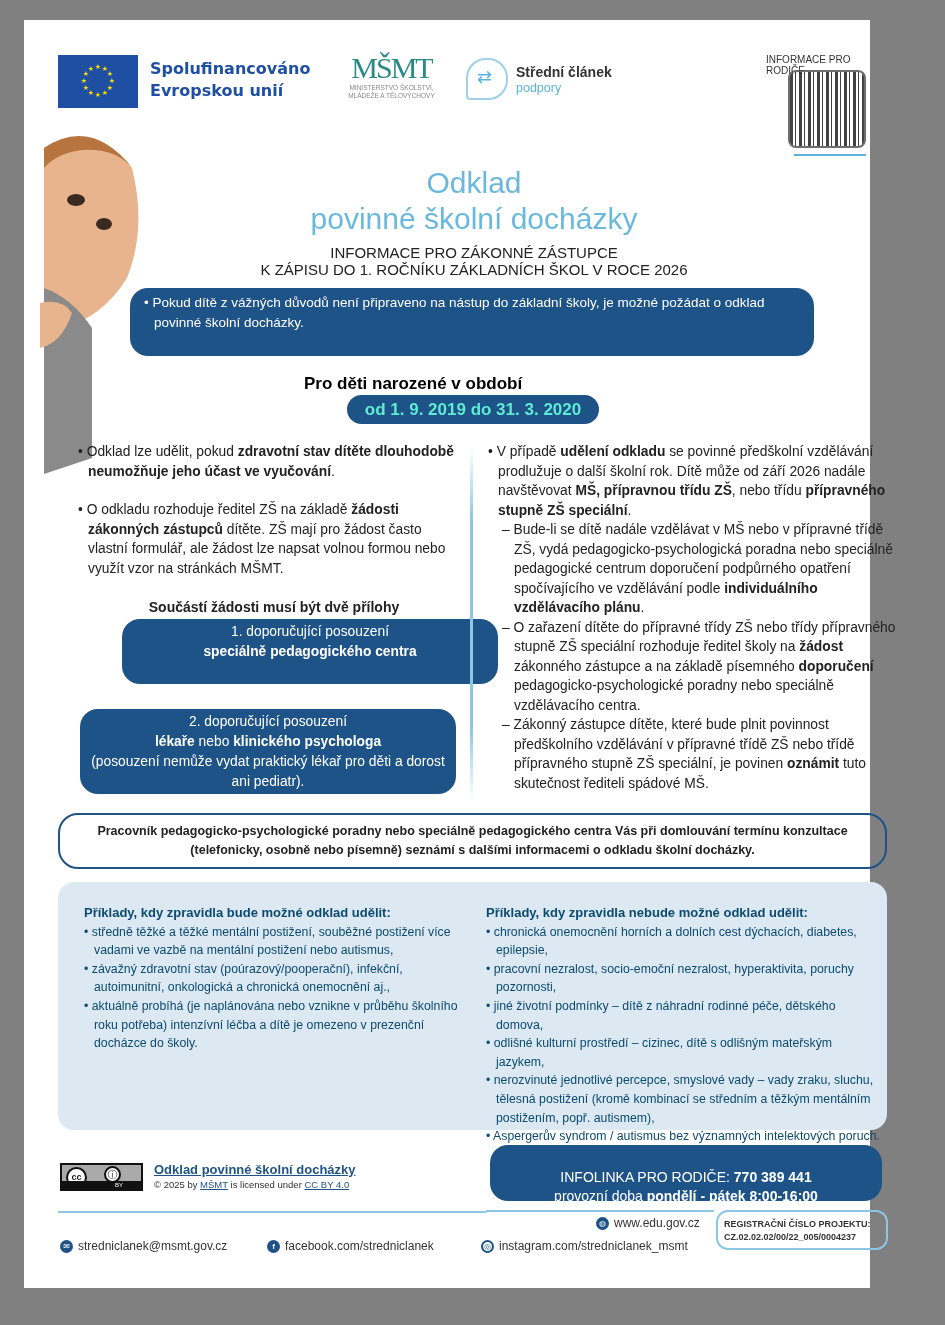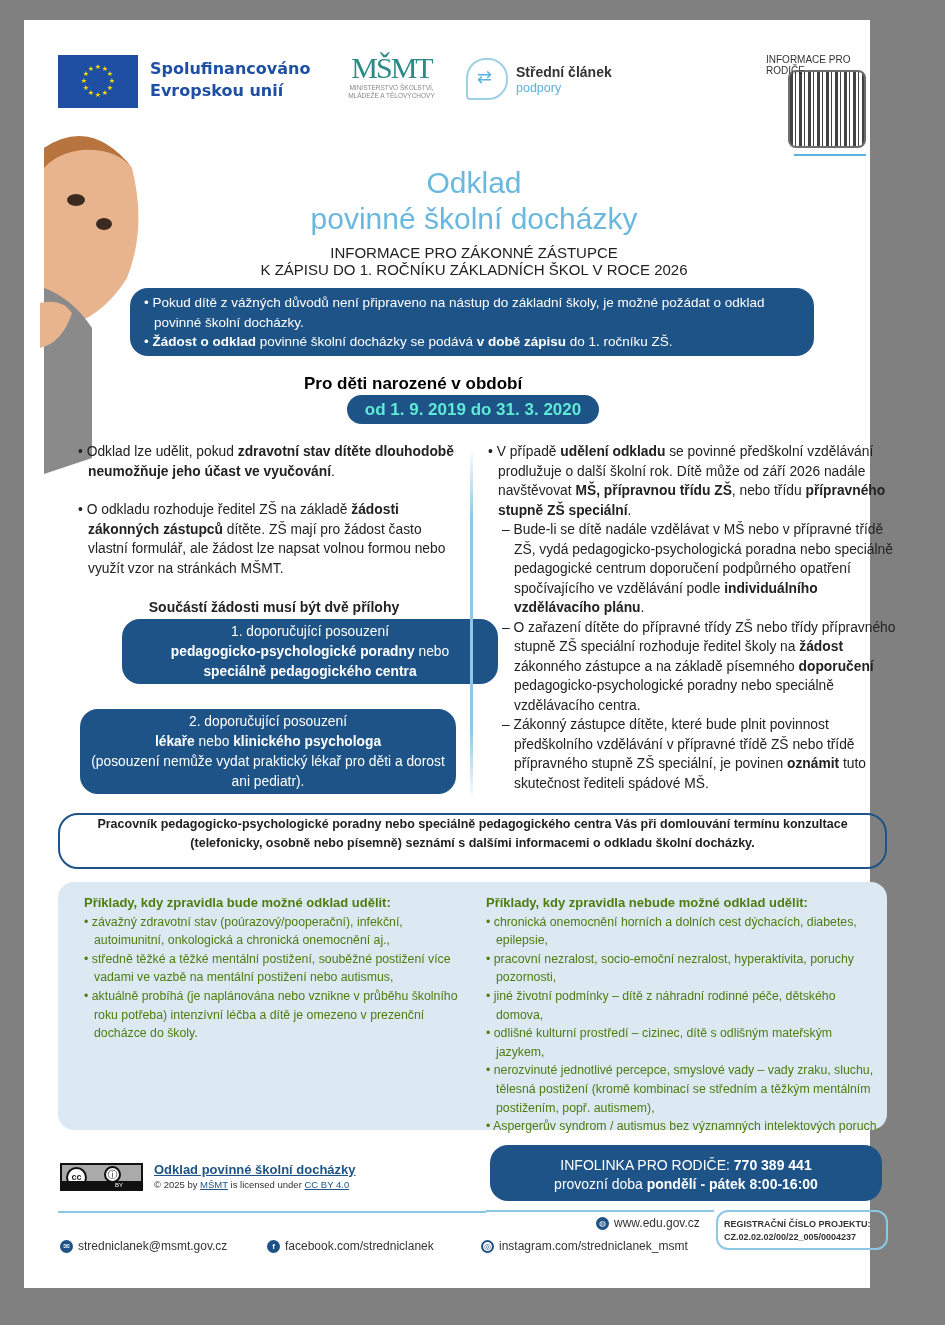--- a/index.html
+++ b/index.html
@@ -46,38 +46,38 @@
   .divider { left: 446px; top: 428px; width: 3px; height: 352px; background: linear-gradient(#fff, #8cc7e6 20%, #8cc7e6 80%, #fff); }
   .col-right { left: 464px; top: 422px; width: 410px; font-size: 13.8px; line-height: 19.5px; }
   .col-right .bl { padding-left: 10px; text-indent: -10px; }
   .col-right .dash { padding-left: 26px; text-indent: -12px; }
 
   .attach-head { left: 60px; top: 579px; width: 380px; text-align: center; font-weight: bold; font-size: 14px; }
   .attach { left: 56px; width: 376px; background: #1d5386; border-radius: 18px; color: #fff; text-align: center; font-size: 13.8px; line-height: 20px; padding: 3px 6px; }
   .attach1 { top: 599px; height: 65px; margin-left: 42px; }
   .attach2 { top: 689px; height: 85px; }
 
-  .note { left: 34px; top: 793px; width: 829px; height: 56px; border: 2px solid #1d5386; border-radius: 20px; text-align: center; font-weight: bold; font-size: 12.5px; line-height: 19px; color: #222; }
+  .note { left: 34px; top: 793px; width: 829px; height: 56px; border: 2px solid #1d5386; border-radius: 20px; text-align: center; font-weight: bold; font-size: 12.5px; line-height: 19px; padding-top: 7px; color: #222; }
 
   .examples { left: 34px; top: 862px; width: 829px; height: 248px; background: #dce9f3; border-radius: 16px; }
-  .ex-col { top: 12px; font-size: 12.3px; line-height: 18.6px; color: #4d7c0f; }
+  .ex-col { top: 22px; font-size: 12.3px; line-height: 18.6px; color: #0c4a6e; }
   .ex-col h4 { font-size: 13px; font-weight: bold; margin-bottom: 0; }
   .ex-col .bl { padding-left: 10px; text-indent: -10px; }
   .ex-left { left: 26px; width: 388px; }
   .ex-right { left: 428px; width: 394px; }
 
   
   .cc { left: 36px; top: 1143px; width: 83px; height: 28px; background: #aaa; border: 2px solid #111; }
   .cc .c1 { position: absolute; left: 4px; top: 2px; width: 21px; height: 21px; border: 2px solid #111; border-radius: 50%; background:#fff; font-size: 9px; font-weight: bold; text-align: center; line-height: 17px; }
   .cc .c2 { position: absolute; left: 42px; top: 1px; width: 17px; height: 17px; border: 2px solid #111; border-radius: 50%; background:#fff; font-size: 10px; text-align: center; line-height: 13px; }
   .cc .by { position: absolute; left: 0; bottom: 0; width: 100%; height: 8px; background: #111; color: #fff; font-size: 6px; text-align: right; padding-right: 18px; line-height: 8px; }
   .lic-title { left: 130px; top: 1142px; font-size: 13px; font-weight: bold; color: #1d5386; text-decoration: underline; }
   .lic-sub { left: 130px; top: 1159px; font-size: 9.5px; color: #333; }
   .lic-sub a { color: #1d5386; text-decoration: underline; }
-  .infoline { left: 466px; top: 1125px; width: 392px; height: 56px; background: #1d5386; border-radius: 18px; color: #fff; text-align: center; font-size: 14px; line-height: 19px; padding-top: 11px; }
+  .infoline { left: 466px; top: 1125px; width: 392px; height: 56px; background: #1d5386; border-radius: 18px; color: #fff; text-align: center; font-size: 14px; line-height: 19px; padding-top: 23px; }
   .hline1 { left: 34px; top: 1191px; width: 428px; height: 2px; background: #8cc7e6; }
   .hline2 { left: 462px; top: 1190px; width: 228px; height: 2px; background: #8cc7e6; }
   .reg { left: 692px; top: 1190px; width: 172px; height: 40px; border: 2px solid #8cc7e6; border-radius: 12px; font-size: 9px; font-weight: bold; line-height: 13px; padding: 6px 0 0 6px; color: #333; }
   .contact { font-size: 12px; color: #333; display: flex; align-items: center; gap: 5px; }
   .ic { width: 13px; height: 13px; border-radius: 50%; background: #1d5386; color: #fff; font-size: 8px; text-align: center; line-height: 13px; display: inline-block; font-weight: bold; }
   .ig { background: #fff; border: 2px solid #1d5386; color: #1d5386; line-height: 9px; }
 </style>
 </head>
 <body>
 
@@ -137,35 +137,33 @@
     <div>Odklad</div>
     <div>povinné školní docházky</div>
   </div>
   <div class="abs subtitle">
     <div>INFORMACE PRO ZÁKONNÉ ZÁSTUPCE</div>
     <div>K ZÁPISU DO 1. ROČNÍKU ZÁKLADNÍCH ŠKOL V ROCE 2026</div>
   </div>
 
   <div class="abs intro-box">
     <div class="bl">• <span>Pokud dítě z vážných důvodů není připraveno na nástup do základní školy, je možné požádat o odklad povinné školní docházky.</span></div>
-    <div class="bl">• <b>Žádost o odklad</b><span> povinné školní docházky se podává </span><b>v době zápisu</b><span> do 1. ročníku ZŠ.</span></div>
   </div>
 
   <div class="abs period-head">Pro děti narozené v období</div>
   <div class="abs period-pill">od 1. 9. 2019 do 31. 3. 2020</div>
 
   <div class="abs col-left">
     <div class="bl">• <span>Odklad lze udělit, pokud </span><b>zdravotní stav dítěte dlouhodobě neumožňuje jeho účast ve vyučování</b><span>.</span></div>
     <div class="bl">• <span>O odkladu rozhoduje ředitel ZŠ na základě </span><b>žádosti zákonných zástupců</b><span> dítěte. ZŠ mají pro žádost často vlastní formulář, ale žádost lze napsat volnou formou nebo využít vzor na stránkách MŠMT.</span></div>
   </div>
 
   <div class="abs attach-head">Součástí žádosti musí být dvě přílohy</div>
   <div class="abs attach attach1">
     <div>1.  doporučující posouzení</div>
-    <div><b>pedagogicko-psychologické poradny</b><span> nebo</span></div>
     <div><b>speciálně pedagogického centra</b></div>
   </div>
   <div class="abs attach attach2">
     <div>2. doporučující posouzení</div>
     <div><b>lékaře</b><span> nebo </span><b>klinického psychologa</b></div>
     <div>(posouzení nemůže vydat praktický lékař pro děti a dorost ani pediatr).</div>
   </div>
 
   <div class="abs divider"></div>
 
@@ -178,22 +176,22 @@
 
   <div class="abs note">
     <div>Pracovník pedagogicko-psychologické poradny nebo speciálně pedagogického centra Vás při domlouvání termínu konzultace</div>
     <div>(telefonicky, osobně nebo písemně) seznámí s dalšími informacemi o odkladu školní docházky.</div>
   </div>
 
   <div class="abs examples">
     <div class="abs ex-col ex-left">
       <h4>Příklady, kdy zpravidla bude možné odklad udělit:</h4>
       <div id="yes-list">
+          <div class="bl">• <span>středně těžké a těžké mentální postižení, souběžné postižení více vadami ve vazbě na mentální postižení nebo autismus,</span></div>
           <div class="bl">• <span>závažný zdravotní stav (poúrazový/pooperační), infekční, autoimunitní, onkologická a chronická onemocnění aj.,</span></div>
-          <div class="bl">• <span>středně těžké a těžké mentální postižení, souběžné postižení více vadami ve vazbě na mentální postižení nebo autismus,</span></div>
           <div class="bl">• <span>aktuálně probíhá (je naplánována nebo vznikne v průběhu školního roku potřeba) intenzívní léčba a dítě je omezeno v prezenční docházce do školy.</span></div>
         </div>
     </div>
     <div class="abs ex-col ex-right">
       <h4>Příklady, kdy zpravidla nebude možné odklad udělit:</h4>
       <div id="no-list">
           <div class="bl">• <span>chronická onemocnění horních a dolních cest dýchacích, diabetes, epilepsie,</span></div>
           <div class="bl">• <span>pracovní nezralost, socio-emoční nezralost, hyperaktivita, poruchy pozornosti,</span></div>
           <div class="bl">• <span>jiné životní podmínky – dítě z náhradní rodinné péče, dětského domova,</span></div>
           <div class="bl">• <span>odlišné kulturní prostředí – cizinec, dítě s odlišným mateřským jazykem,</span></div>

